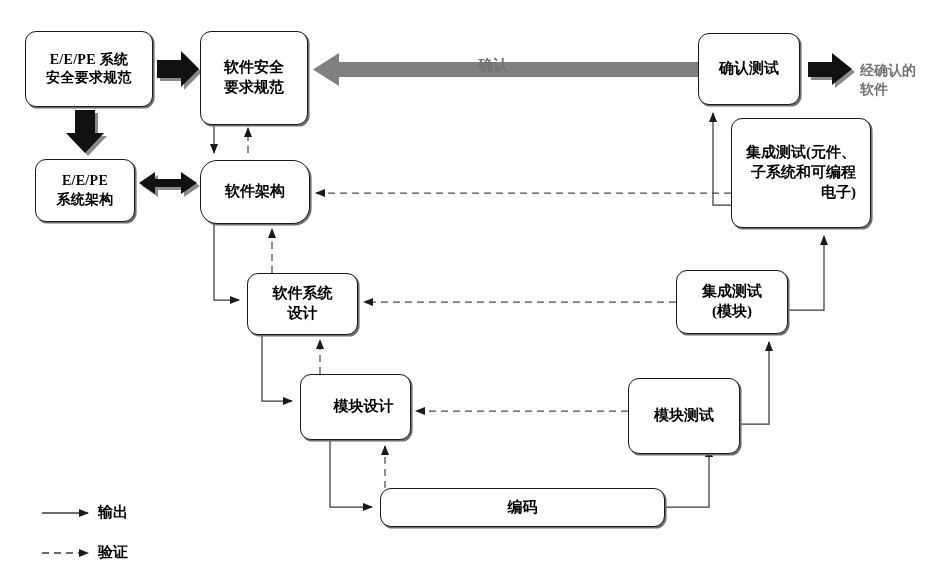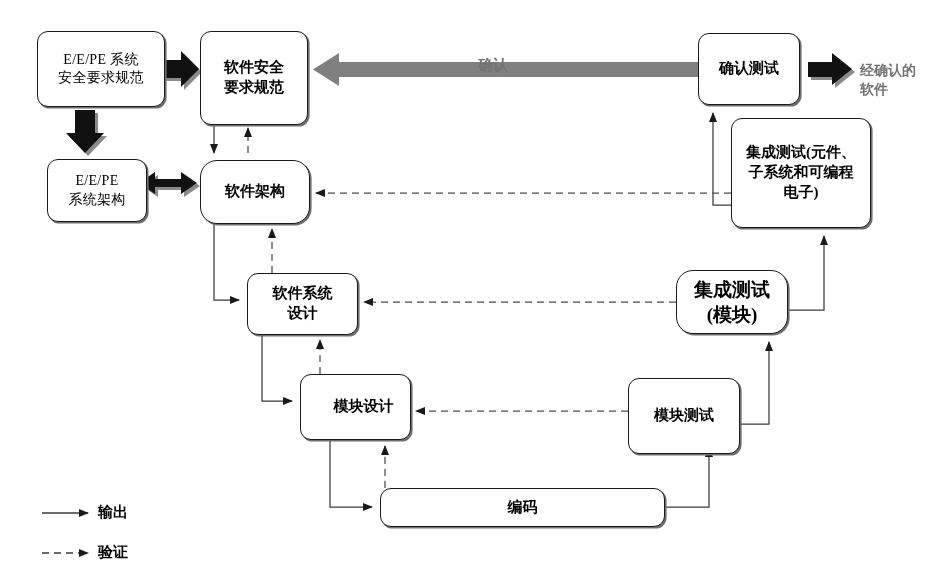--- a/index.html
+++ b/index.html
@@ -23,21 +23,21 @@
     justify-content:center;
     text-align:center;
     color:#000000;
     font-weight:bold;
     line-height:1.32;
     box-shadow:1.6px 1.6px 0 0 #6f6f6f;
     z-index:3;
   }
   .node .txt{display:block;white-space:pre-line;padding:0 5px;}
 
-  .latin{font-weight:normal;letter-spacing:.3px;margin-left:12px;}
+  .latin{font-weight:bold;letter-spacing:.3px;}
 
   .freetext{
     position:absolute;
     color:#737373;
     font-weight:bold;
     white-space:pre-line;
     line-height:1.32;
     z-index:4;
   }
   .legend-label{
@@ -159,27 +159,27 @@
   </div>
 
   <div class="node" style="left:380px;top:488px;width:285px;height:39px;font-size:15px;">
     <span class="txt">编码</span>
   </div>
 
   <div class="node" style="left:628px;top:378px;width:112px;height:76px;font-size:15px;">
     <span class="txt">模块测试</span>
   </div>
 
-  <div class="node" style="left:676px;top:270px;width:112px;height:64px;font-size:19px;border-radius:17px;">
+  <div class="node" style="left:676px;top:270px;width:112px;height:64px;font-size:15px;">
     <span class="txt">集成测试
 (模块)</span>
   </div>
 
   <div class="node" style="left:731px;top:118px;width:140px;height:110px;font-size:15px;">
-    <span class="txt" style="text-align:center;">集成测试(元件、
+    <span class="txt" style="text-align:right;">集成测试(元件、
 子系统和可编程
 电子)</span>
   </div>
 
   <div class="node" style="left:698px;top:33px;width:102px;height:72px;font-size:15px;">
     <span class="txt">确认测试</span>
   </div>
 
   <div class="freetext" style="left:478px;top:36px;font-size:15px;">
     <span>确认</span>

